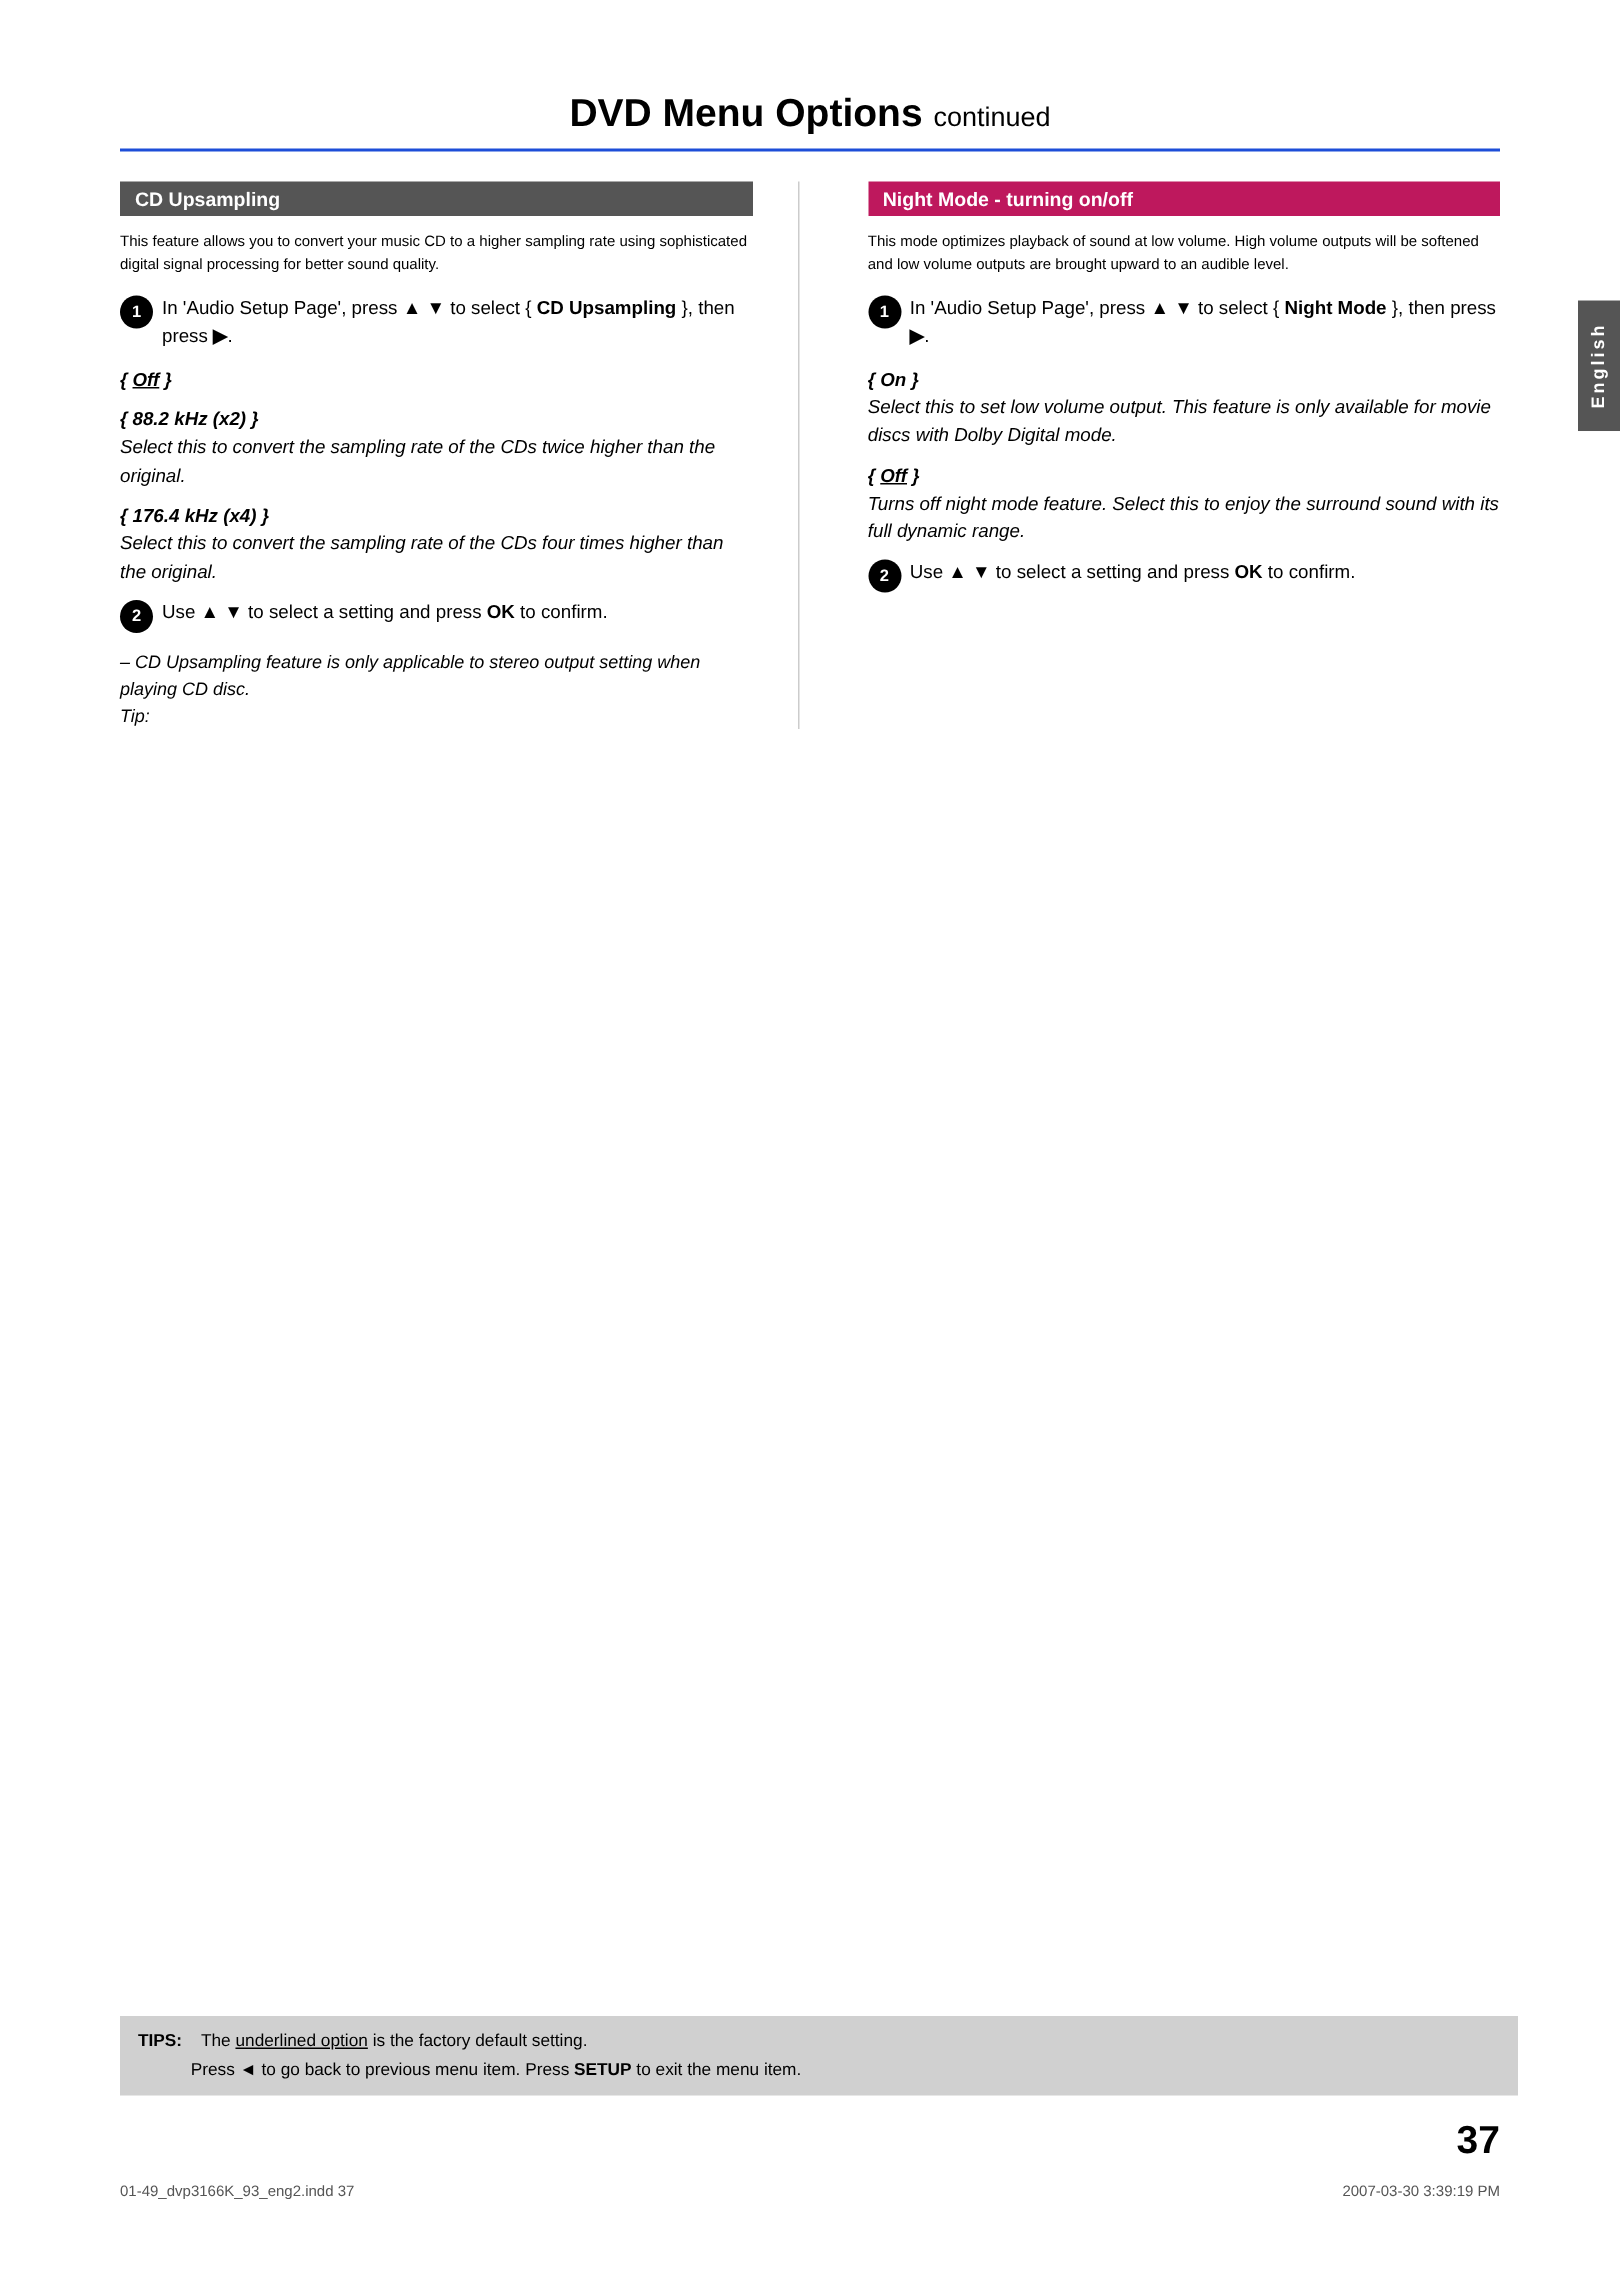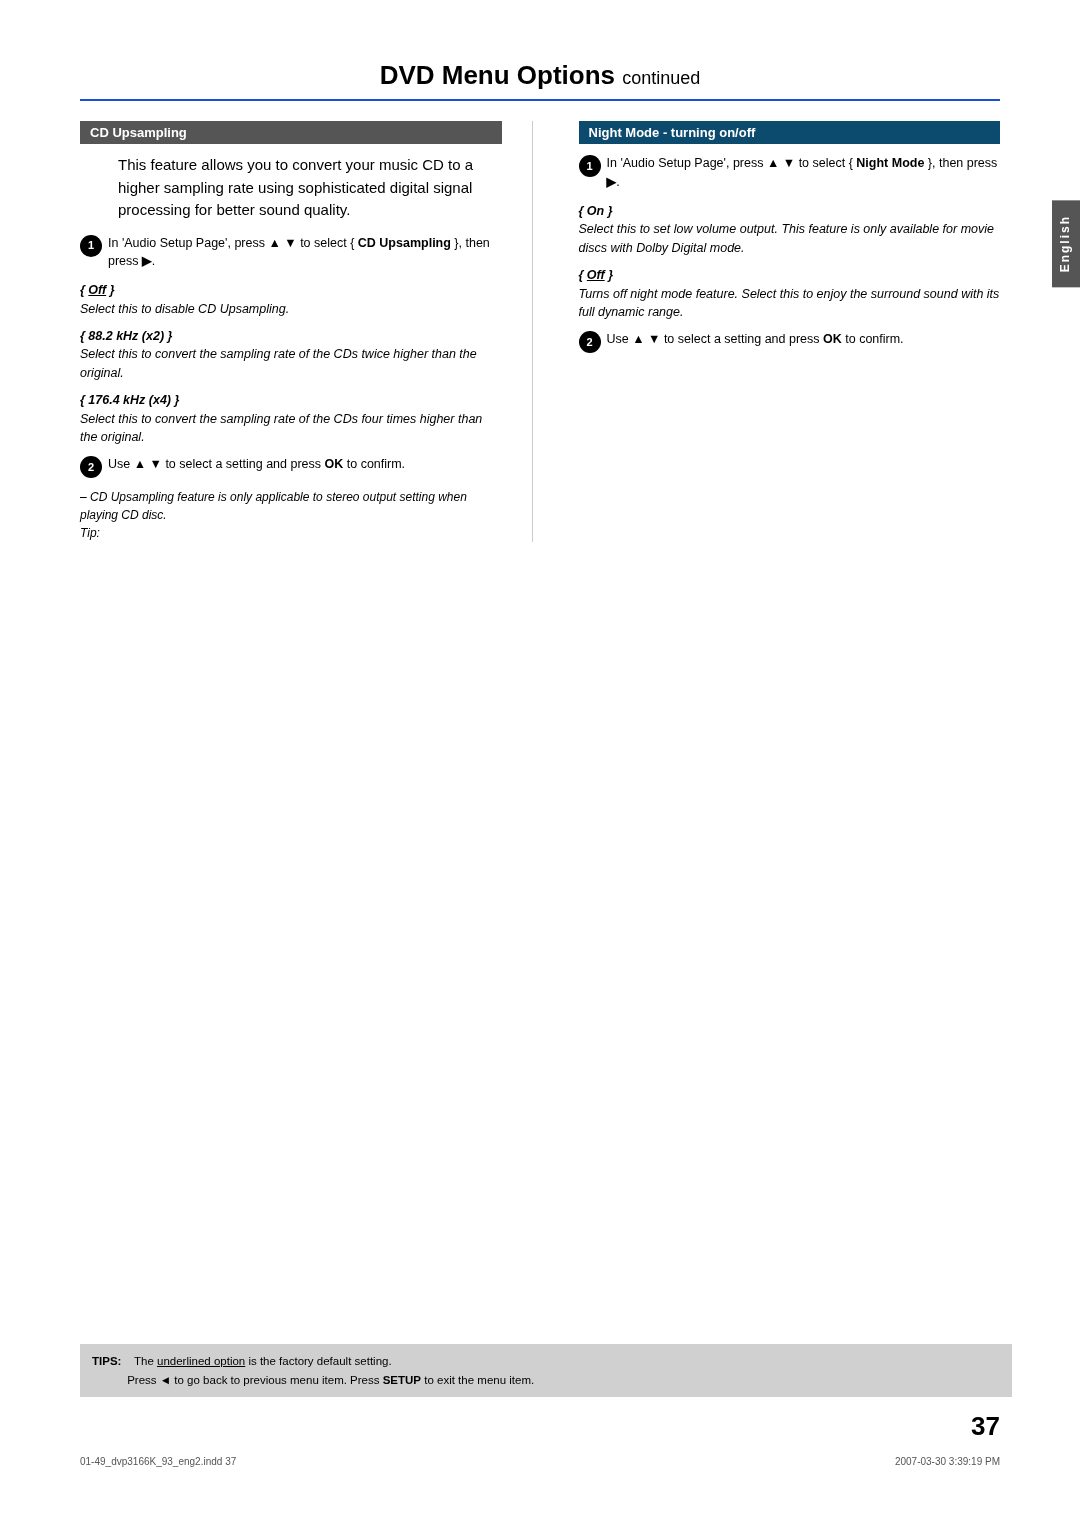--- a/index.html
+++ b/index.html
@@ -81,29 +81,28 @@
     .section-header {
       background: #555;
       color: #fff;
       font-weight: bold;
       font-size: 13px;
       padding: 4px 10px;
       margin-bottom: 10px;
     }
 
     .section-header.dark {
-      background: #0c4a6e;
+      background: #be185d;
     }
 
     
     .body-text {
-      font-size: 15px;
+      font-size: 10px;
       line-height: 1.5;
       margin-bottom: 12px;
-      margin-left: 38px;
     }
 
     
     .step {
       display: flex;
       align-items: flex-start;
       margin-bottom: 10px;
       font-size: 12.5px;
       line-height: 1.5;
     }
@@ -237,21 +236,20 @@
 
       <div class="step">
         <div class="step-number">1</div>
         <div class="step-content">
           In 'Audio Setup Page', press <span class="bold">▲ ▼</span> to select { <span class="bold">CD Upsampling</span> }, then press <span class="bold">▶</span>.
         </div>
       </div>
 
       <div class="option-block">
         <div class="bold">{ <u>Off</u> }</div>
-        <div>Select this to disable CD Upsampling.</div>
       </div>
 
       <div class="option-block">
         <div class="bold">{ 88.2 kHz (x2) }</div>
         <div>Select this to convert the sampling rate of the CDs twice higher than the original.</div>
       </div>
 
       <div class="option-block">
         <div class="bold">{ 176.4 kHz (x4) }</div>
         <div>Select this to convert the sampling rate of the CDs four times higher than the original.</div>
@@ -270,20 +268,23 @@
       </div>
 
     </div>
 
     <div class="right-column">
 
       <div class="section-header dark">
         <span>Night Mode - turning on/off</span>
       </div>
 
+      <div class="body-text">
+        <span>This mode optimizes playback of sound at low volume. High volume outputs will be softened and low volume outputs are brought upward to an audible level.</span>
+      </div>
 
       <div class="step">
         <div class="step-number">1</div>
         <div class="step-content">
           In 'Audio Setup Page', press <span class="bold">▲ ▼</span> to select { <span class="bold">Night Mode</span> }, then press <span class="bold">▶</span>.
         </div>
       </div>
 
       <div class="option-block">
         <div class="bold">{ On }</div>

